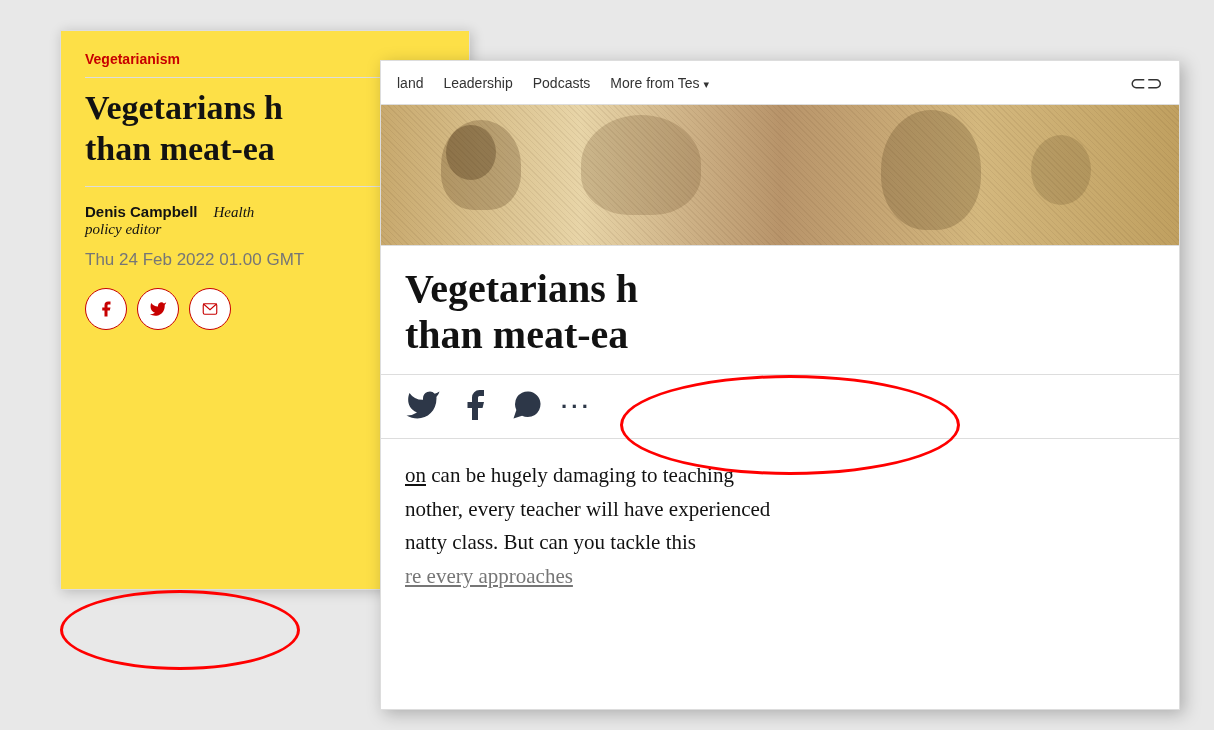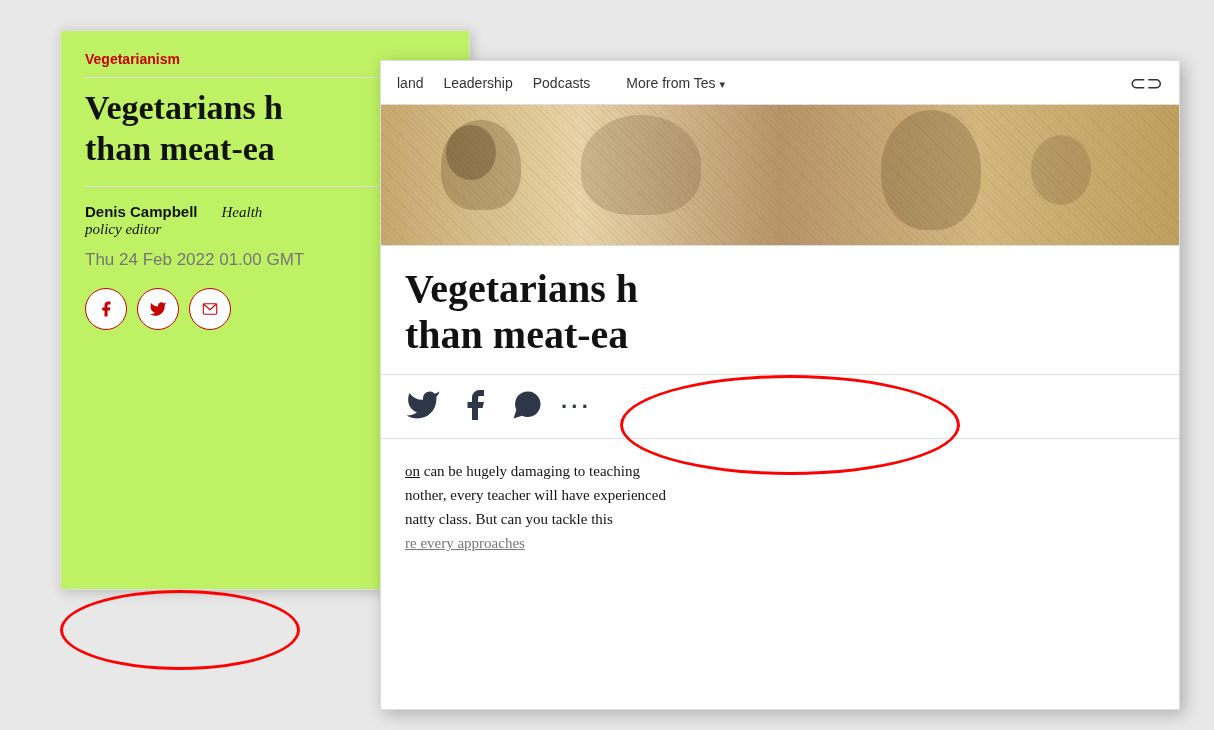--- a/index.html
+++ b/index.html
@@ -12,21 +12,21 @@
       position: relative;
     }
 
     
     .card-back {
       position: absolute;
       top: 30px;
       left: 60px;
       width: 410px;
       height: 560px;
-      background: #bef264;
+      background: #fde047;
       box-shadow: 2px 2px 12px rgba(0,0,0,0.2);
       border: 1px solid #ddd;
       overflow: hidden;
     }
 
     .card-back-inner {
       padding: 20px 24px;
     }
 
     .category-tag {
@@ -67,21 +67,21 @@
       color: #121212;
       display: inline;
     }
 
     .author-role {
       font-family: Georgia, serif;
       font-size: 15px;
       font-style: italic;
       color: #121212;
       display: inline;
-      margin-left: 20px;
+      margin-left: 12px;
     }
 
     .author-role-line2 {
       font-family: Georgia, serif;
       font-size: 15px;
       font-style: italic;
       color: #121212;
       display: block;
     }
 
@@ -154,21 +154,20 @@
       font-size: 14px;
       color: #333;
       cursor: pointer;
       white-space: nowrap;
     }
 
     .nav-item-more {
       display: flex;
       align-items: flex-end;
       gap: 4px;
-      margin-left: 16px;
     }
 
     .nav-chevron {
       font-size: 11px;
       color: #333;
     }
 
     .nav-user-icon {
       margin-left: auto;
       font-size: 20px;
@@ -231,21 +230,21 @@
       color: #2d3748;
       letter-spacing: 3px;
       cursor: pointer;
       font-weight: 700;
     }
 
     
     .article-body {
       padding: 20px 24px;
       font-family: Georgia, serif;
-      font-size: 15px;
+      font-size: 21px;
       line-height: 1.6;
       color: #121212;
     }
 
     .article-body .underline-link {
       text-decoration: underline;
       color: #121212;
     }
 
     

